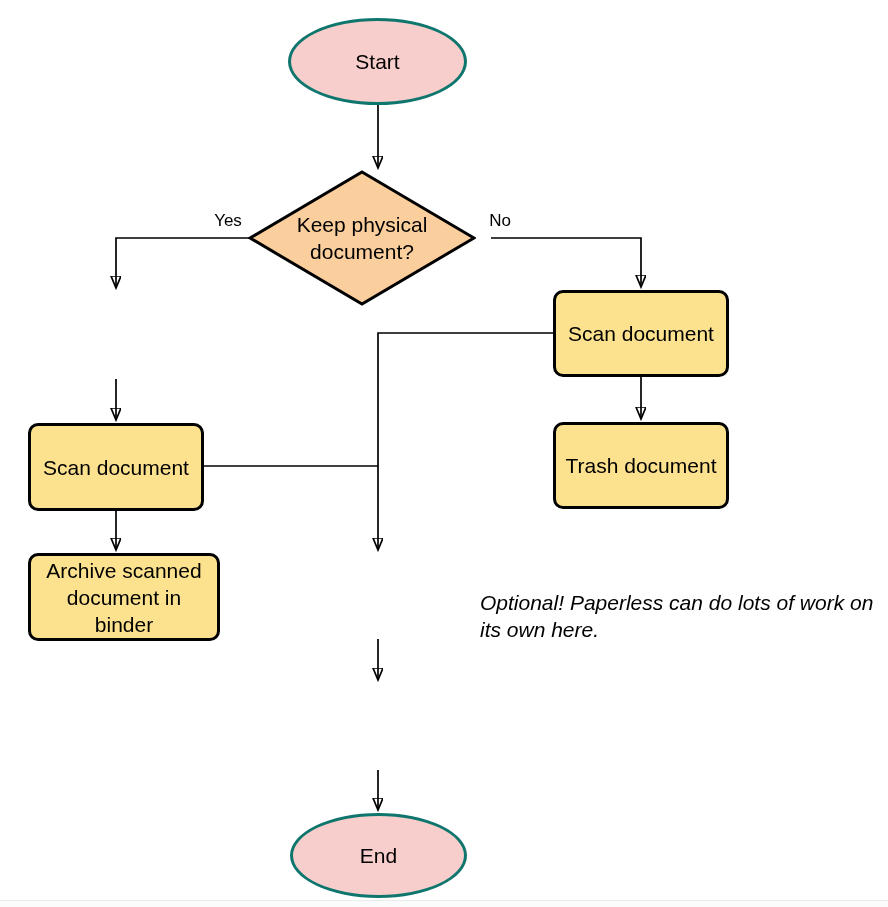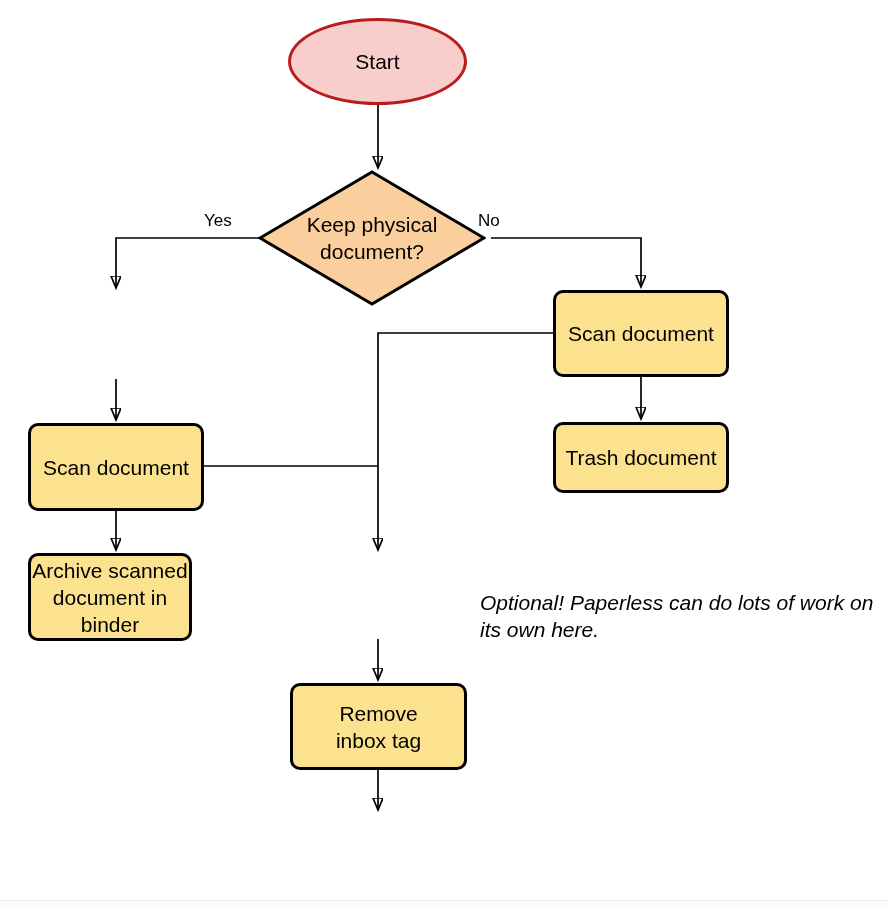--- a/index.html
+++ b/index.html
@@ -33,39 +33,39 @@
     line-height: 27px;
     white-space: pre-line;
   }
   .rect {
     background: #FCE28E;
     border: 3px solid #000000;
     border-radius: 10px;
   }
   .ellipse {
     background: #F8CECC;
-    border: 3px solid #b91c1c;
+    border: 3px solid #0f766e;
     border-radius: 50%;
   }
   .diamond { background: transparent; border: none; }
   .diamond svg { position: absolute; left: 0; top: 0; }
   .diamond .node-label {
     position: absolute;
     left: 0; top: 0; right: 0; bottom: 0;
     display: flex;
     align-items: center;
     justify-content: center;
     text-align: center;
     white-space: pre-line;
   }
   .edge-label {
     position: absolute;
     font-size: 17px;
     line-height: 20px;
-    text-align: left;
+    text-align: center;
   }
   .note {
     position: absolute;
     font-style: italic;
     font-size: 21px;
     line-height: 27px;
     white-space: pre-line;
     text-align: left;
   }
   .page-bottom-edge {
@@ -96,53 +96,52 @@
     <path d="M553,333 L378,333 L378,550" marker-end="url(#arrow)"></path>
     <path d="M204,466 L378,466"></path>
     <path d="M378,639 L378,680" marker-end="url(#arrow)"></path>
     <path d="M378,770 L378,810" marker-end="url(#arrow)"></path>
   </svg>
 
   <div class="node ellipse" style="left:288px; top:18px; width:179px; height:87px;">
     <span class="node-label">Start</span>
   </div>
 
-  <div class="node diamond" style="left:258px; top:170px; width:228px; height:136px;">
+  <div class="node diamond" style="left:248px; top:170px; width:228px; height:136px;">
     <svg width="228" height="136" viewBox="0 0 228 136">
       <polygon points="114,2 226,68 114,134 2,68" fill="#FBCE9E" stroke="#000000" stroke-width="3"></polygon>
     </svg>
     <span class="node-label">Keep physical
 document?</span>
   </div>
 
 
   <div class="node rect" style="left:553px; top:290px; width:176px; height:87px;">
     <span class="node-label">Scan document</span>
   </div>
 
   <div class="node rect" style="left:28px; top:423px; width:176px; height:88px;">
     <span class="node-label">Scan document</span>
   </div>
 
-  <div class="node rect" style="left:553px; top:422px; width:176px; height:71px;">
+  <div class="node rect" style="left:553px; top:422px; width:176px; height:87px;">
     <span class="node-label">Trash document</span>
   </div>
 
-  <div class="node rect" style="left:28px; top:553px; width:164px; height:88px;">
+  <div class="node rect" style="left:28px; top:553px; width:192px; height:88px;">
     <span class="node-label">Archive scanned
 document in
 binder</span>
   </div>
 
 
-  <div class="node rect" style="left:290px; top:683px; width:177px; height:87px;">
-    <span class="node-label">Remove
-inbox tag</span>
+
+  <div class="node ellipse" style="left:290px; top:813px; width:177px; height:85px;">
+    <span class="node-label">End</span>
   </div>
-
 
   <div class="edge-label" style="left:204px; top:211px; width:48px;">Yes</div>
   <div class="edge-label" style="left:478px; top:211px; width:44px;">No</div>
 
   <div class="note" style="left:480px; top:589px; width:410px;">Optional! Paperless can do lots of work on
 its own here.</div>
 
   <div class="page-bottom-edge"></div>
 
 </div>

